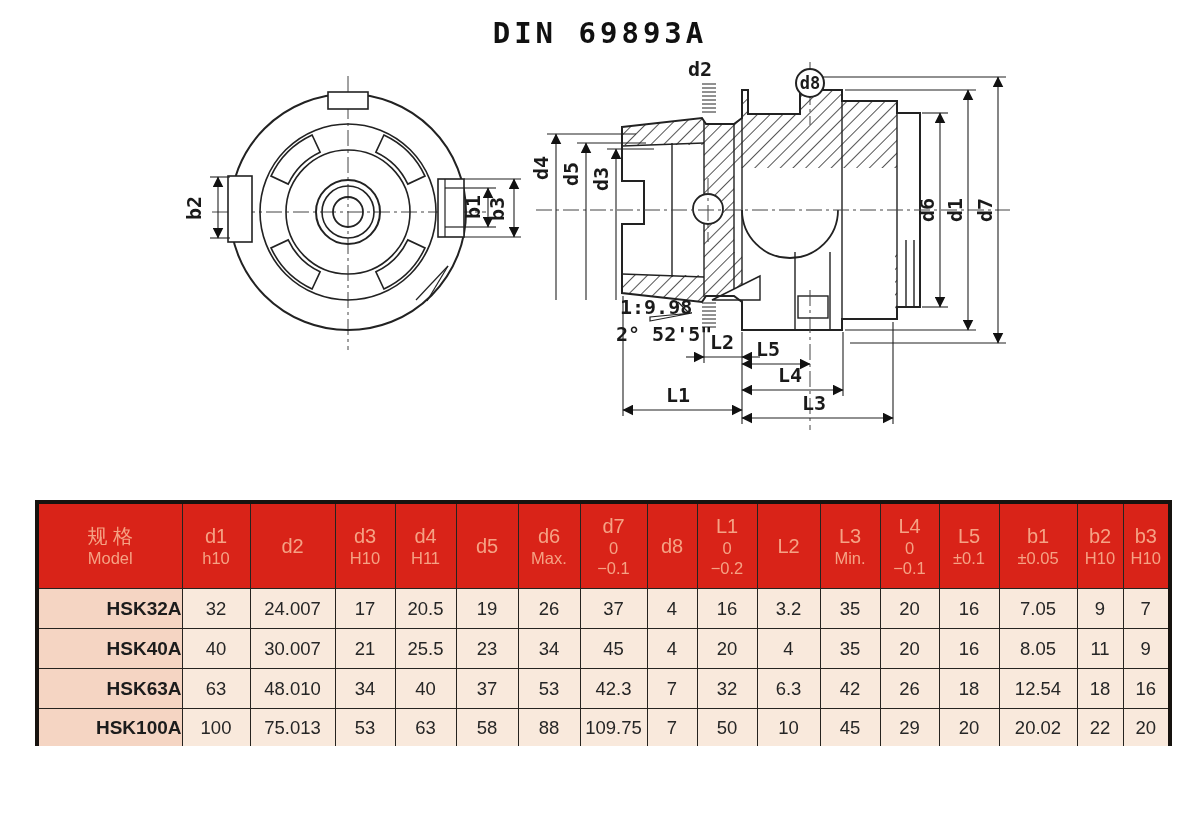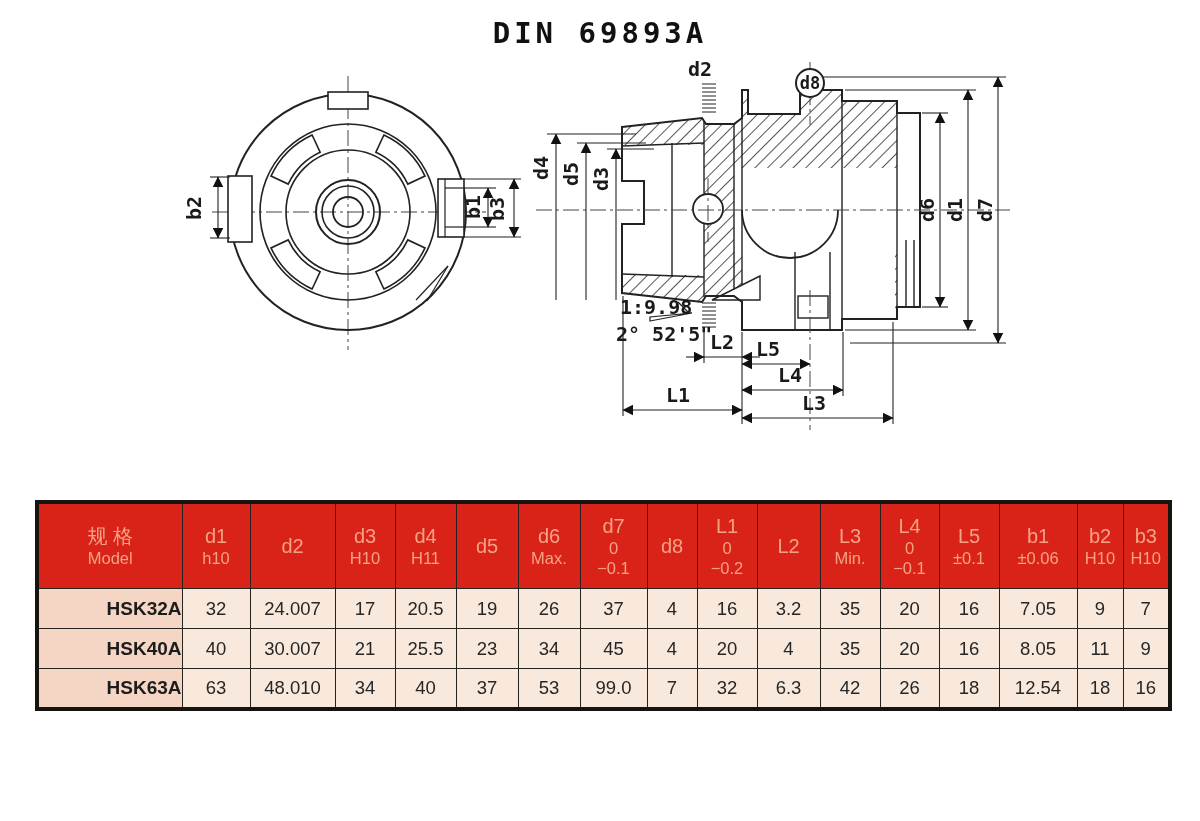--- a/index.html
+++ b/index.html
@@ -275,21 +275,21 @@
             <div class="sym">L4</div>
             <div class="sub">0</div>
             <div class="sub">−0.1</div>
           </th>
           <th>
             <div class="sym">L5</div>
             <div class="sub">±0.1</div>
           </th>
           <th>
             <div class="sym">b1</div>
-            <div class="sub">±0.06</div>
+            <div class="sub">±0.05</div>
           </th>
           <th>
             <div class="sym">b2</div>
             <div class="sub">H10</div>
           </th>
           <th>
             <div class="sym">b3</div>
             <div class="sub">H10</div>
           </th>
         </tr>
@@ -334,27 +334,46 @@
           <td>9</td>
         </tr>
         <tr>
           <th class="model">HSK63A</th>
           <td>63</td>
           <td>48.010</td>
           <td>34</td>
           <td>40</td>
           <td>37</td>
           <td>53</td>
-          <td>99.0</td>
+          <td>42.3</td>
           <td>7</td>
           <td>32</td>
           <td>6.3</td>
           <td>42</td>
           <td>26</td>
           <td>18</td>
           <td>12.54</td>
           <td>18</td>
           <td>16</td>
         </tr>
+        <tr>
+          <th class="model">HSK100A</th>
+          <td>100</td>
+          <td>75.013</td>
+          <td>53</td>
+          <td>63</td>
+          <td>58</td>
+          <td>88</td>
+          <td>109.75</td>
+          <td>7</td>
+          <td>50</td>
+          <td>10</td>
+          <td>45</td>
+          <td>29</td>
+          <td>20</td>
+          <td>20.02</td>
+          <td>22</td>
+          <td>20</td>
+        </tr>
       </tbody>
   </table>
 
 </div>
 
 </body></html>

